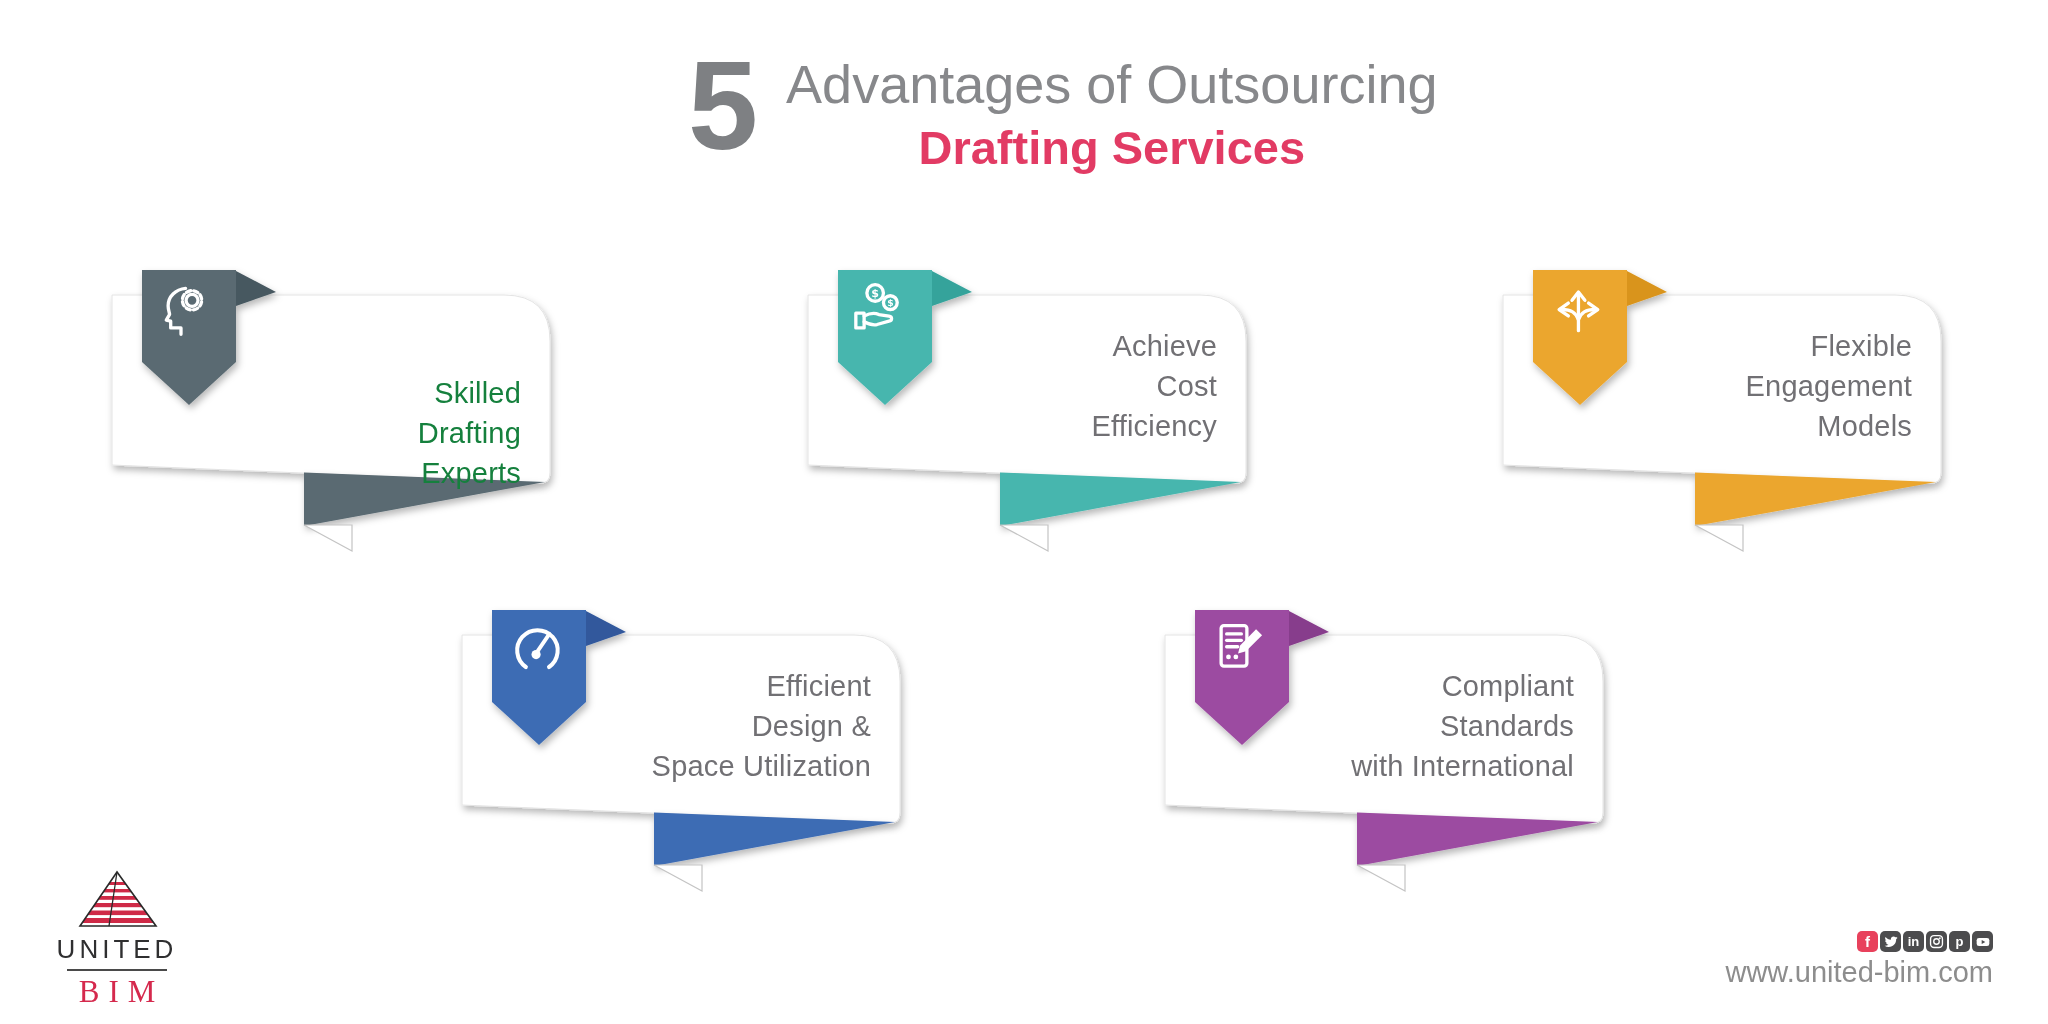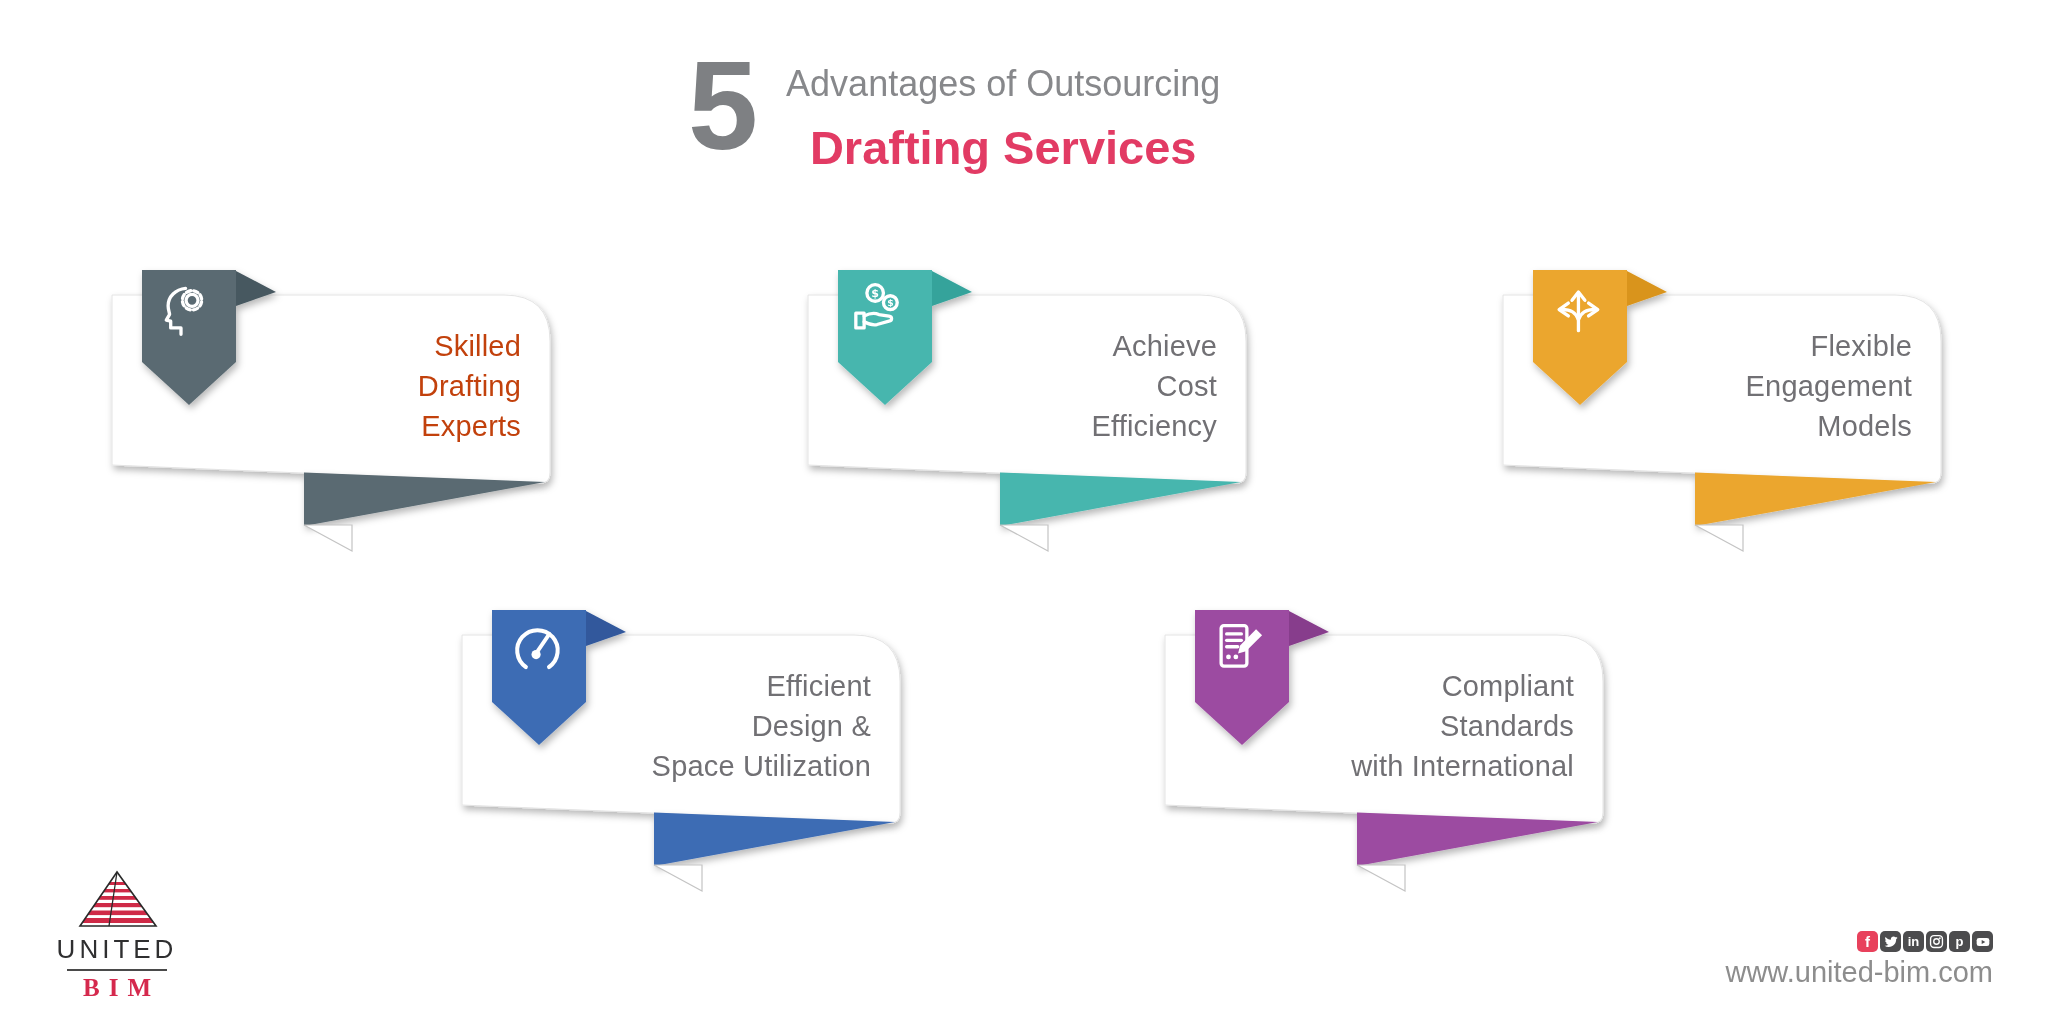--- a/index.html
+++ b/index.html
@@ -4,35 +4,35 @@
 <style>
   html,body{margin:0;padding:0;}
   body{
     width:2048px;height:1024px;position:relative;overflow:hidden;
     background:#ffffff;font-family:"Liberation Sans",sans-serif;
   }
   
   .headline{position:absolute;left:688px;top:50px;display:flex;gap:28px;}
   .headline .num{font-size:126px;line-height:112px;font-weight:700;}
   .headline .tcol{padding-top:8px;}
-  .headline .t1{font-size:36px;line-height:52px;}
+  .headline .t1{font-size:54px;line-height:52px;}
   .headline .t2{font-size:47px;line-height:52px;font-weight:600;text-align:center;margin-top:12px;}
   
   .card{position:absolute;width:470px;height:300px;}
   .card svg.shape{position:absolute;left:0;top:0;overflow:visible;display:block;}
   .card-text{
     position:absolute;top:56px;right:61px;text-align:right;
     font-size:29px;line-height:40px;letter-spacing:.2px;z-index:2;
   }
   .icon-g{stroke:#fff;stroke-width:3.6;fill:none;stroke-linecap:round;stroke-linejoin:round;}
   
   .logo{position:absolute;left:48px;top:870px;width:138px;text-align:center;}
   .logo .united{font-size:26px;letter-spacing:4px;margin-top:2px;}
   .logo .rule{height:2px;background:#4a4a4a;width:100px;margin:4px auto 3px auto;}
-  .logo .bim{font-family:"Liberation Serif",serif;font-weight:700;font-size:25px;letter-spacing:9px;text-indent:9px;}
+  .logo .bim{font-family:"Liberation Serif",serif;font-weight:400;font-size:31px;letter-spacing:9px;text-indent:9px;}
   
   .footer-right{position:absolute;right:55px;top:931px;text-align:right;}
   .social-row{display:flex;gap:2px;justify-content:flex-end;}
   .sicon{width:21px;height:21px;border-radius:5px;background:var(--bg,#4c4c4e);
     display:flex;align-items:center;justify-content:center;color:#fff;overflow:hidden;}
   .sicon .g{font-weight:700;font-size:15px;line-height:15px;color:#fff;}
   .sicon .g.small{font-size:13px;}
   .website{font-size:29px;margin-top:4px;white-space:nowrap;}
 </style>
 </head>
@@ -62,21 +62,21 @@
     <g filter="url(#ds)">
       <polygon points="124,1 164,22 124,36" fill="var(--fold)"></polygon>
       <polygon points="30,0 124,0 124,92 77,135 30,92" fill="var(--c)"></polygon>
       <g class="icon-g" transform="translate(46,11) scale(0.92)">
         <path d="M30 8 C19 9 11 17 11 27 c0 4 1.3 6.8 1.6 9.2 L9 42.5 l4.8 1.2 v7.3 h11.2 v7"></path>
         <circle cx="37" cy="21" r="6.5"></circle>
         <circle cx="37" cy="21" r="10.5" stroke-dasharray="4.8 3.4" transform="rotate(10 37 21)"></circle>
       </g>
     </g>
   </svg>
-  <div class="card-text" style="color: #c2410c;">
+  <div class="card-text" style="color: #15803d; margin-top: 47px;">
     <div>Skilled</div>
     <div>Drafting</div>
     <div>Experts</div>
   </div>
 </div>
 
 <div class="card" style="left: 808px; top: 270px; --c: #47b6ae; --fold: #35a39b;">
   <svg class="shape" width="470" height="300" viewBox="0 0 470 300">
     <path d="M0 25 L392 25 Q438 25 438 71 L438 203 Q438 214 427 213 L0 195 Z" fill="#ffffff" stroke="#e4e4e4" stroke-width="1" filter="url(#ds)"></path>
     <polygon points="192,202.5 433,212 192,256" fill="var(--c)" filter="url(#ds)"></polygon>

